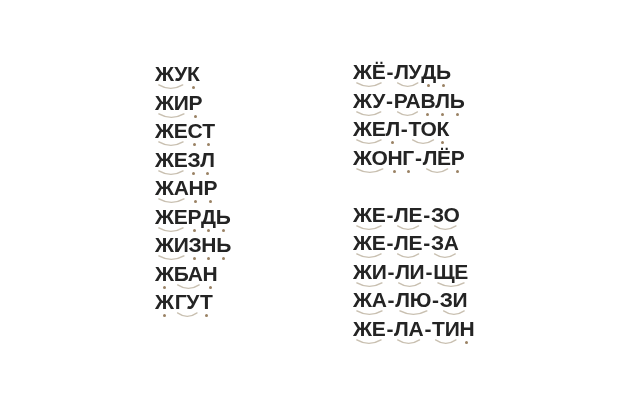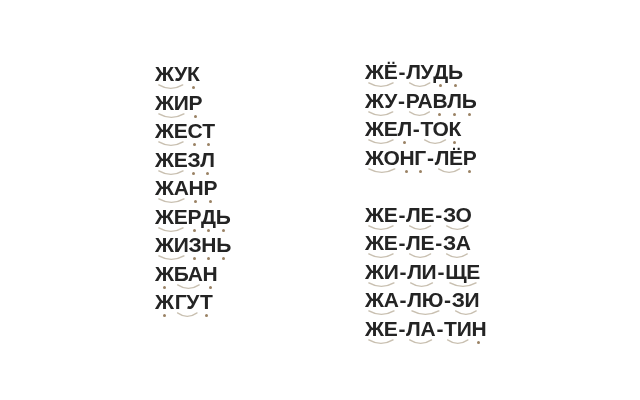--- a/index.html
+++ b/index.html
@@ -5,21 +5,21 @@
   html,body{margin:0;padding:0;background:#ffffff;}
   .page{
     position:relative;
     width:640px;height:400px;
     background:#ffffff;
     overflow:hidden;
     font-family:"Liberation Sans", sans-serif;
   }
   .col{position:absolute;}
   .col-left{left:155px;top:63px;}
-  .col-right{left:353px;top:61px;margin-left:12px;}
+  .col-right{left:353px;top:61px;}
   .group-bottom{margin-top:29px;}
   .word{
     display:flex;
     align-items:flex-start;
     height:28px;
     margin-bottom:0.5px;
     white-space:nowrap;
   }
   .unit{
     display:inline-flex;

